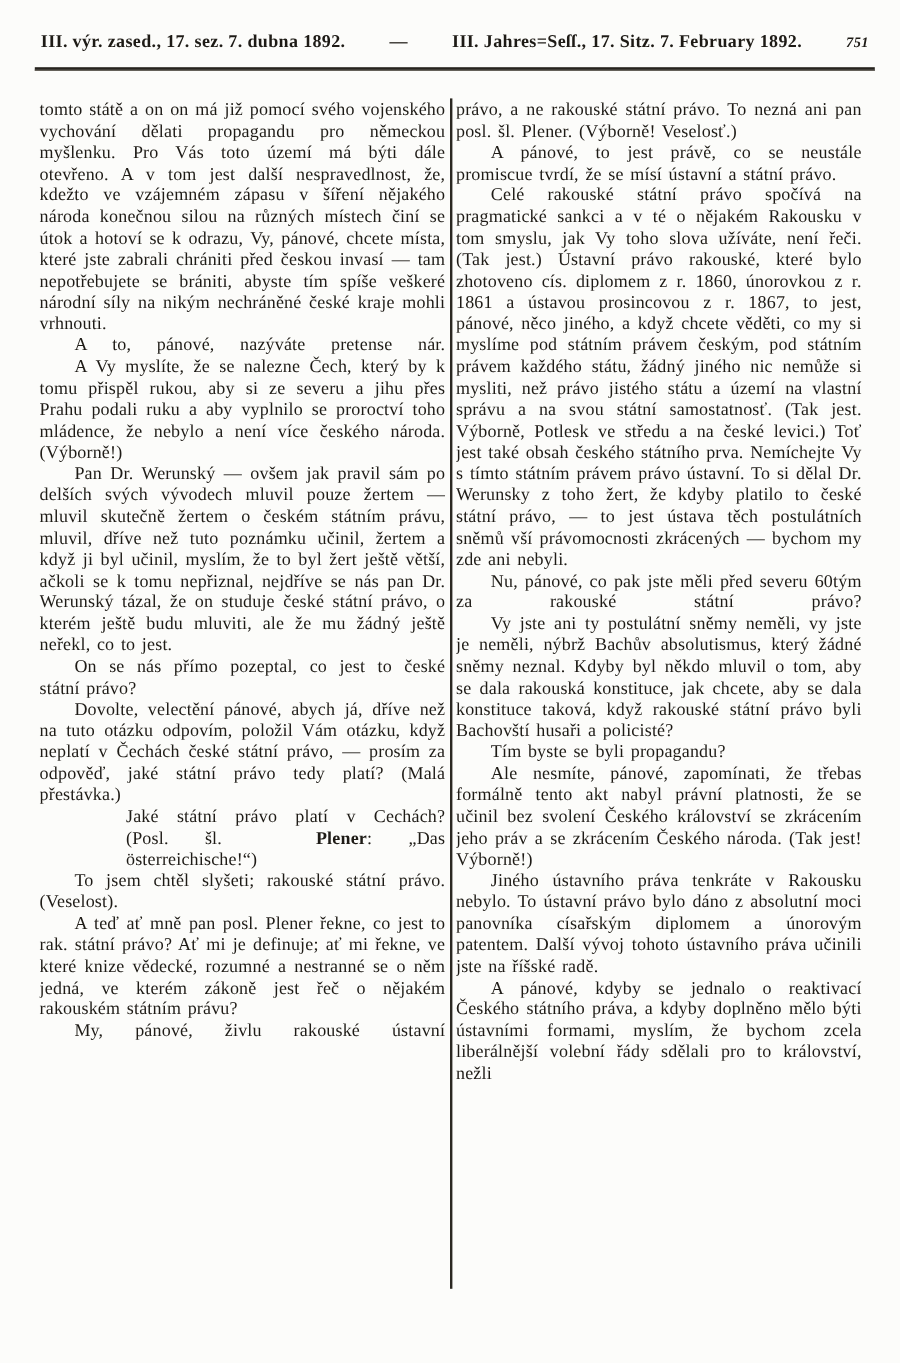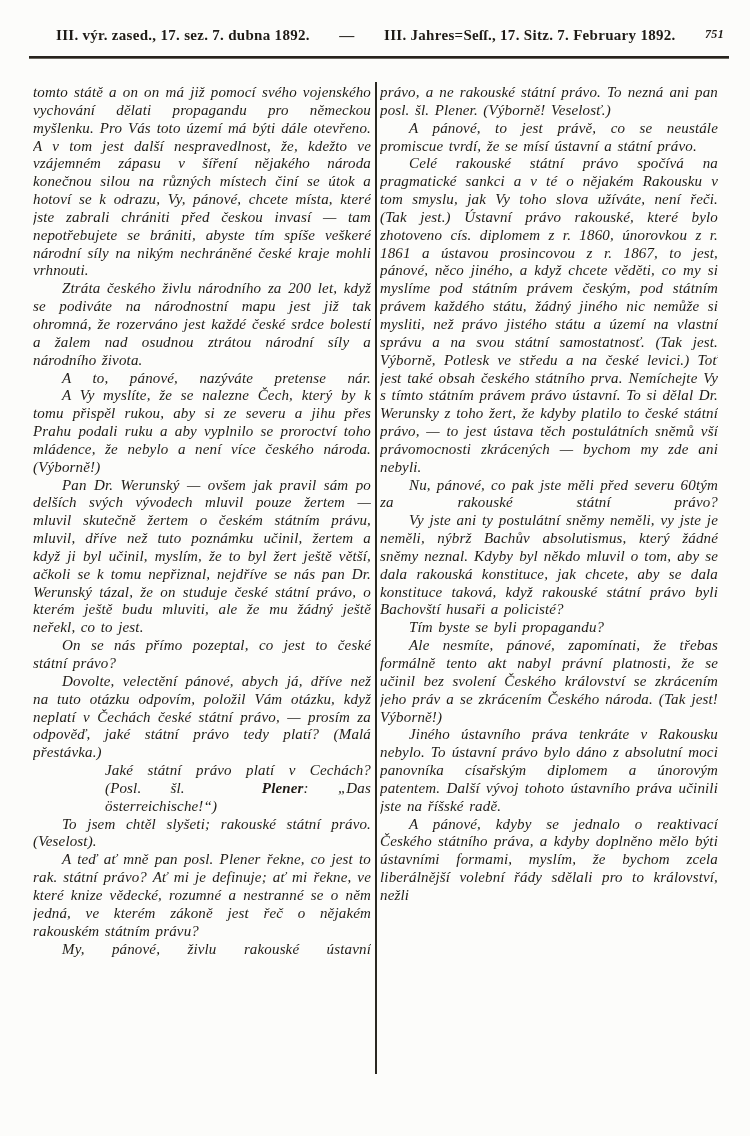--- a/index.html
+++ b/index.html
@@ -17,26 +17,25 @@
     font-family: "Liberation Serif", "DejaVu Serif", serif;
     overflow: hidden;
   }
   .running-header {
     position: absolute;
     top: 27px;
     left: 34px;
     right: 26px;
     display: flex;
     justify-content: space-between;
-    align-items: flex-start;
+    align-items: center;
     font-size: 15px;
     font-weight: 700;
     letter-spacing: 0.3px;
     white-space: nowrap;
-    margin-left: 22px;
   }
   .running-header .pageno {
     font-size: 12px;
     font-style: italic;
   }
   .header-rule {
     position: absolute;
     top: 56px;
     left: 29px;
     right: 21px;
@@ -65,21 +64,20 @@
     overflow: hidden;
   }
   .col-divider {
     flex: 0 0 2px;
     width: 2px;
     background: #2b2822;
     margin: -2px 3px 24px 4px;
   }
   .para {
     margin: 0;
-    font-style: italic;
   }
   .para.indent { text-indent: 29px; }
   .para.block  { margin-left: 72px; }
   .para.jlast  { text-align-last: justify; }
   .bold { font-weight: 700; margin-left: 48px; }
 </style>
 </head>
 <body>
 
 <div class="page">
@@ -89,21 +87,20 @@
     <span>—</span>
     <span>III. Jahres=Seſſ., 17. Sitz. 7. February 1892.</span>
     <span class="pageno">751</span>
   </div>
 
   <div class="header-rule"></div>
 
   <div class="columns">
     <div class="col">
         <p class="para"><span>tomto státě a on on má již pomocí svého vojenského vychování dělati propagandu pro německou myšlenku. Pro Vás toto území má býti dále otevřeno. A v tom jest další nespravedlnost, že, kdežto ve vzájemném zápasu v šíření nějakého národa konečnou silou na různých místech činí se útok a hotoví se k odrazu, Vy, pánové, chcete místa, které jste zabrali chrániti před českou invasí — tam nepotřebujete se brániti, abyste tím spíše veškeré národní síly na nikým nechráněné české kraje mohli vrhnouti.</span></p>
-        <p class="para indent"><span>Ztráta českého živlu národního za 200 let, když se podiváte na národnostní mapu jest již tak ohromná, že rozerváno jest každé české srdce bolestí a žalem nad osudnou ztrátou národní síly a národního života.</span></p>
         <p class="para indent jlast"><span>A to, pánové, nazýváte pretense nár.</span></p>
         <p class="para indent"><span>A Vy myslíte, že se nalezne Čech, který by k tomu přispěl rukou, aby si ze severu a jihu přes Prahu podali ruku a aby vyplnilo se proroctví toho mládence, že nebylo a není více českého národa. (Výborně!)</span></p>
         <p class="para indent"><span>Pan Dr. Werunský — ovšem jak pravil sám po delších svých vývodech mluvil pouze žertem — mluvil skutečně žertem o českém státním právu, mluvil, dříve než tuto poznámku učinil, žertem a když ji byl učinil, myslím, že to byl žert ještě větší, ačkoli se k tomu nepřiznal, nejdříve se nás pan Dr. Werunský tázal, že on studuje české státní právo, o kterém ještě budu mluviti, ale že mu žádný ještě neřekl, co to jest.</span></p>
         <p class="para indent"><span>On se nás přímo pozeptal, co jest to české státní právo?</span></p>
         <p class="para indent"><span>Dovolte, velectění pánové, abych já, dříve než na tuto otázku odpovím, položil Vám otázku, když neplatí v Čechách české státní právo, — prosím za odpověď, jaké státní právo tedy platí? (Malá přestávka.)</span></p>
         <p class="para block jlast"><span>Jaké státní právo platí v Cechách?</span></p>
         <p class="para block jlast"><span>(Posl. šl. </span><span class="bold">Plener</span><span>: „Das österreichische!“)</span></p>
         <p class="para indent"><span>To jsem chtěl slyšeti; rakouské státní právo. (Veselost).</span></p>
         <p class="para indent"><span>A teď ať mně pan posl. Plener řekne, co jest to rak. státní právo? Ať mi je definuje; ať mi řekne, ve které knize vědecké, rozumné a nestranné se o něm jedná, ve kterém zákoně jest řeč o nějakém rakouském státním právu?</span></p>
         <p class="para indent jlast"><span>My, pánové, živlu rakouské ústavní</span></p>

